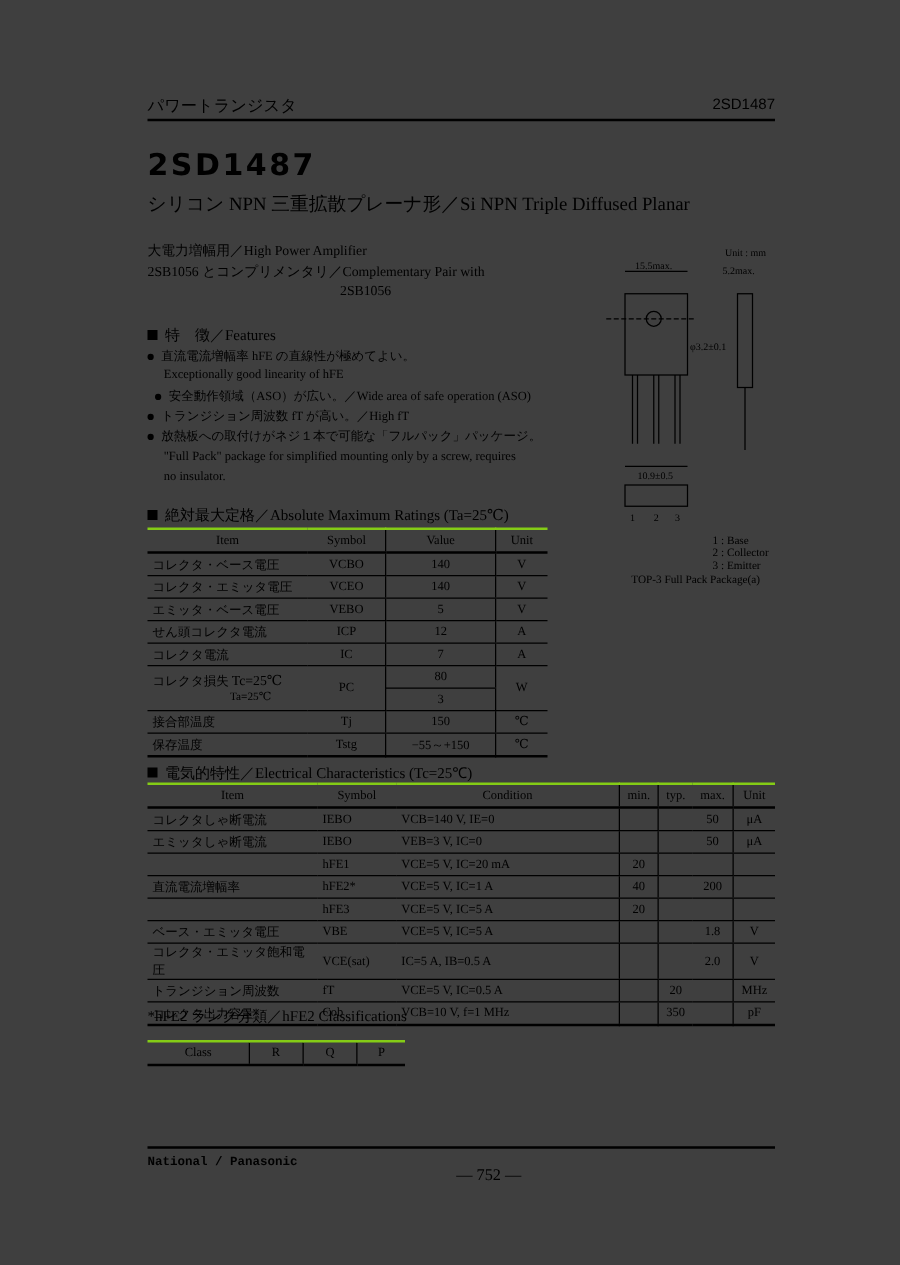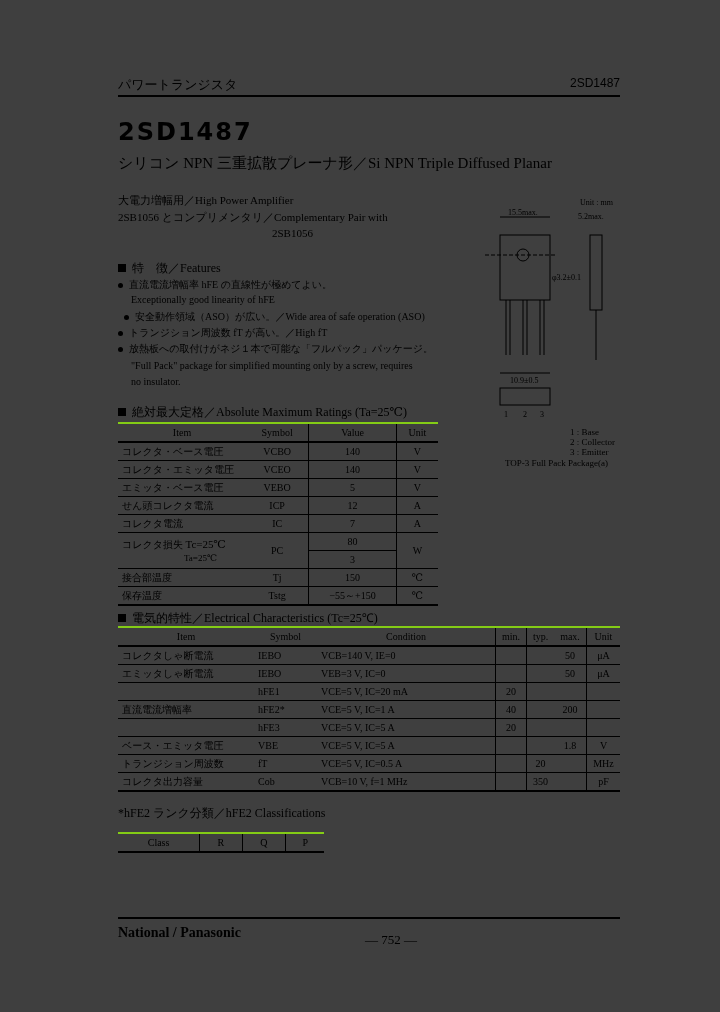--- a/index.html
+++ b/index.html
@@ -20,21 +20,21 @@
   table { border-collapse:collapse; font-size:10px; }
   td, th { padding:0 4px; height:17px; font-weight:normal; text-align:center; }
   .tbl { position:absolute; }
   .tbl table { border-top:2px solid #84cc16; border-bottom:2px solid #000; }
   .tbl th { border-bottom:2px solid #000; }
   .tbl td { border-bottom:1px solid #000; }
   .tbl td.l { text-align:left; }
   .vb { border-left:1px solid #000; }
   .pkg { left:480px; top:195px; width:140px; height:270px; }
   .footer-rule { left:118px; top:917px; width:502px; height:2px; background:#000; }
-  .footer-brand { left:118px; top:925px; font-family:Liberation Serif, serif; font-weight:bold; font-size:14px; }
+  .footer-brand { left:118px; top:925px; font-family:Liberation Mono, monospace; font-weight:bold; font-size:10px; }
   .footer-page { left:365px; top:932px; font-size:13px; }
 </style>
 </head>
 <body>
 
 <div class="abs hdr-left">パワートランジスタ</div>
 <div class="abs hdr-right">2SD1487</div>
 <div class="abs rule-top"></div>
 
 <div class="abs title">2SD1487</div>
@@ -211,20 +211,29 @@
   <tr>
           <td class="l">ベース・エミッタ電圧</td>
           <td class="l">VBE</td>
           <td class="l">VCE=5 V, IC=5 A</td>
           <td class="vb"></td>
           <td class="vb"></td>
           <td>1.8</td>
           <td class="vb">V</td>
         </tr>
   <tr>
+          <td class="l">コレクタ・エミッタ飽和電圧</td>
+          <td class="l">VCE(sat)</td>
+          <td class="l">IC=5 A, IB=0.5 A</td>
+          <td class="vb"></td>
+          <td class="vb"></td>
+          <td>2.0</td>
+          <td class="vb">V</td>
+        </tr>
+  <tr>
           <td class="l">トランジション周波数</td>
           <td class="l">fT</td>
           <td class="l">VCE=5 V, IC=0.5 A</td>
           <td class="vb"></td>
           <td class="vb">20</td>
           <td></td>
           <td class="vb">MHz</td>
         </tr>
   <tr>
           <td class="l">コレクタ出力容量</td>

